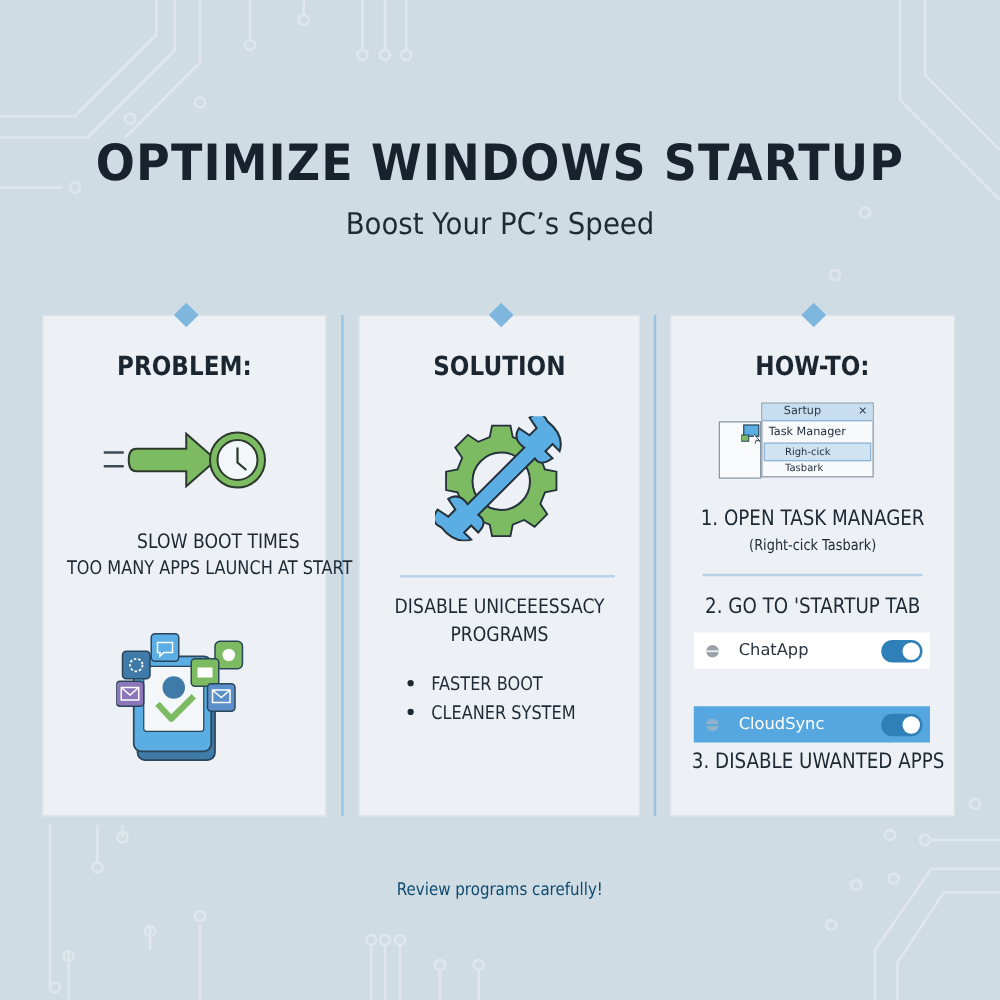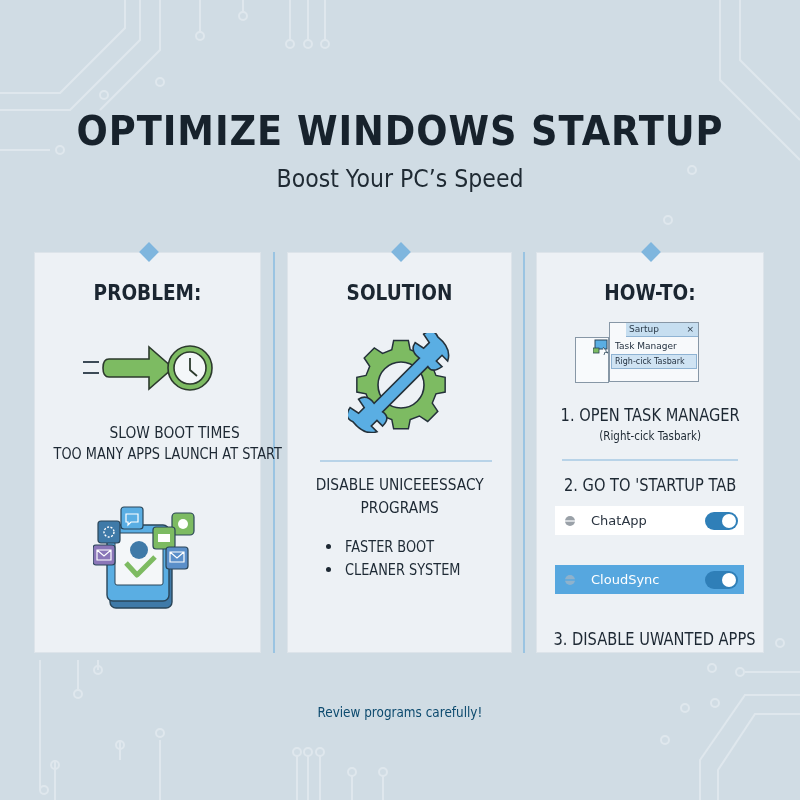--- a/index.html
+++ b/index.html
@@ -45,24 +45,24 @@
   }
   .hr { position: absolute; height: 2px; background: #b8d3e8; }
   .bullets { position: absolute; left: 38px; top: 282px; list-style: none; font-size: 15px; }
   .bullets li { height: 23px; display: flex; align-items: center; }
   .bullets li .dot { width: 5px; height: 5px; border-radius: 50%; background: #1d2833; margin-right: 14px; }
   .bullets li span.t { display: inline-block; transform: scaleX(0.86); transform-origin: left center; white-space: nowrap; }
 
   
   .mini-back { position: absolute; left: 59px; top: 84px; width: 34px; height: 46px; background: #f8fafc; border: 1px solid #8797a6; }
   .mini-dialog { position: absolute; left: 73px; top: 70px; width: 90px; height: 60px; background: #f7f9fb; border: 1px solid #8797a6; }
-  .mini-dialog .bar { height: 14px; background: #c6def0; border-bottom: 1px solid #8fb3d3; font-size: 9px; line-height: 13px; padding-left: 3px; color: #2b3a48; position: relative; margin-left: 16px; }
+  .mini-dialog .bar { height: 14px; background: #c6def0; border-bottom: 1px solid #8fb3d3; font-size: 9px; line-height: 13px; padding-left: 17px; color: #2b3a48; position: relative; }
   .mini-dialog .bar .x { position: absolute; right: 4px; top: 0; font-size: 9px; }
   .mini-item1 { position: absolute; left: 78px; top: 88px; font-size: 9px; color: #253241; }
-  .mini-item2 { position: absolute; left: 74px; top: 100px; width: 86px; height: 15px; background: #cfe3f3; border: 1px solid #8fb3d3; font-size: 8px; line-height: 13px; padding-left: 3px; color: #253241; }
+  .mini-item2 { position: absolute; left: 74px; top: 100px; width: 86px; height: 15px; background: #cfe3f3; border: 1px solid #8fb3d3; font-size: 8px; line-height: 13px; padding-left: 16px; color: #253241; }
   .mini-icon { position: absolute; left: 59px; top: 86px; }
 
   
   .app-row { position: absolute; left: 18px; width: 189px; height: 29px; display: flex; align-items: center; }
   .app-row .ico { width: 14px; margin-left: 8px; margin-right: 14px; display: flex; justify-content: center; }
   .app-row .name { font-size: 13px; color: #2a3440; flex: 1; }
   .toggle { width: 33px; height: 18px; border-radius: 9px; position: relative; margin-right: 6px; }
   .toggle .knob { position: absolute; top: 2px; width: 14px; height: 14px; border-radius: 50%; }
   .footer-note {
     position: absolute; top: 704px; left: 0; width: 800px; text-align: center;
@@ -262,20 +262,20 @@
           <circle cx="6" cy="6" r="5" fill="#8fb2cc"></circle>
           <rect x="1" y="5.3" width="10" height="1.4" fill="#56a7df"></rect>
         </svg>
       </span>
     <span class="name" style="color:#ffffff;">CloudSync</span>
     <span class="toggle" style="background:#2f7fb8;">
         <span class="knob" style="right:2px;background:#fff;"></span>
       </span>
   </div>
 
-  <div class="center-text" style="top:376px;font-size:17px;">
+  <div class="center-text" style="top:346px;font-size:17px;">
     <span class="cond" style="white-space:nowrap;">3. DISABLE UWANTED APPS</span>
   </div>
 </section>
 
 <div class="footer-note">
   <span>Review programs carefully!</span>
 </div>
 
 </body></html>

